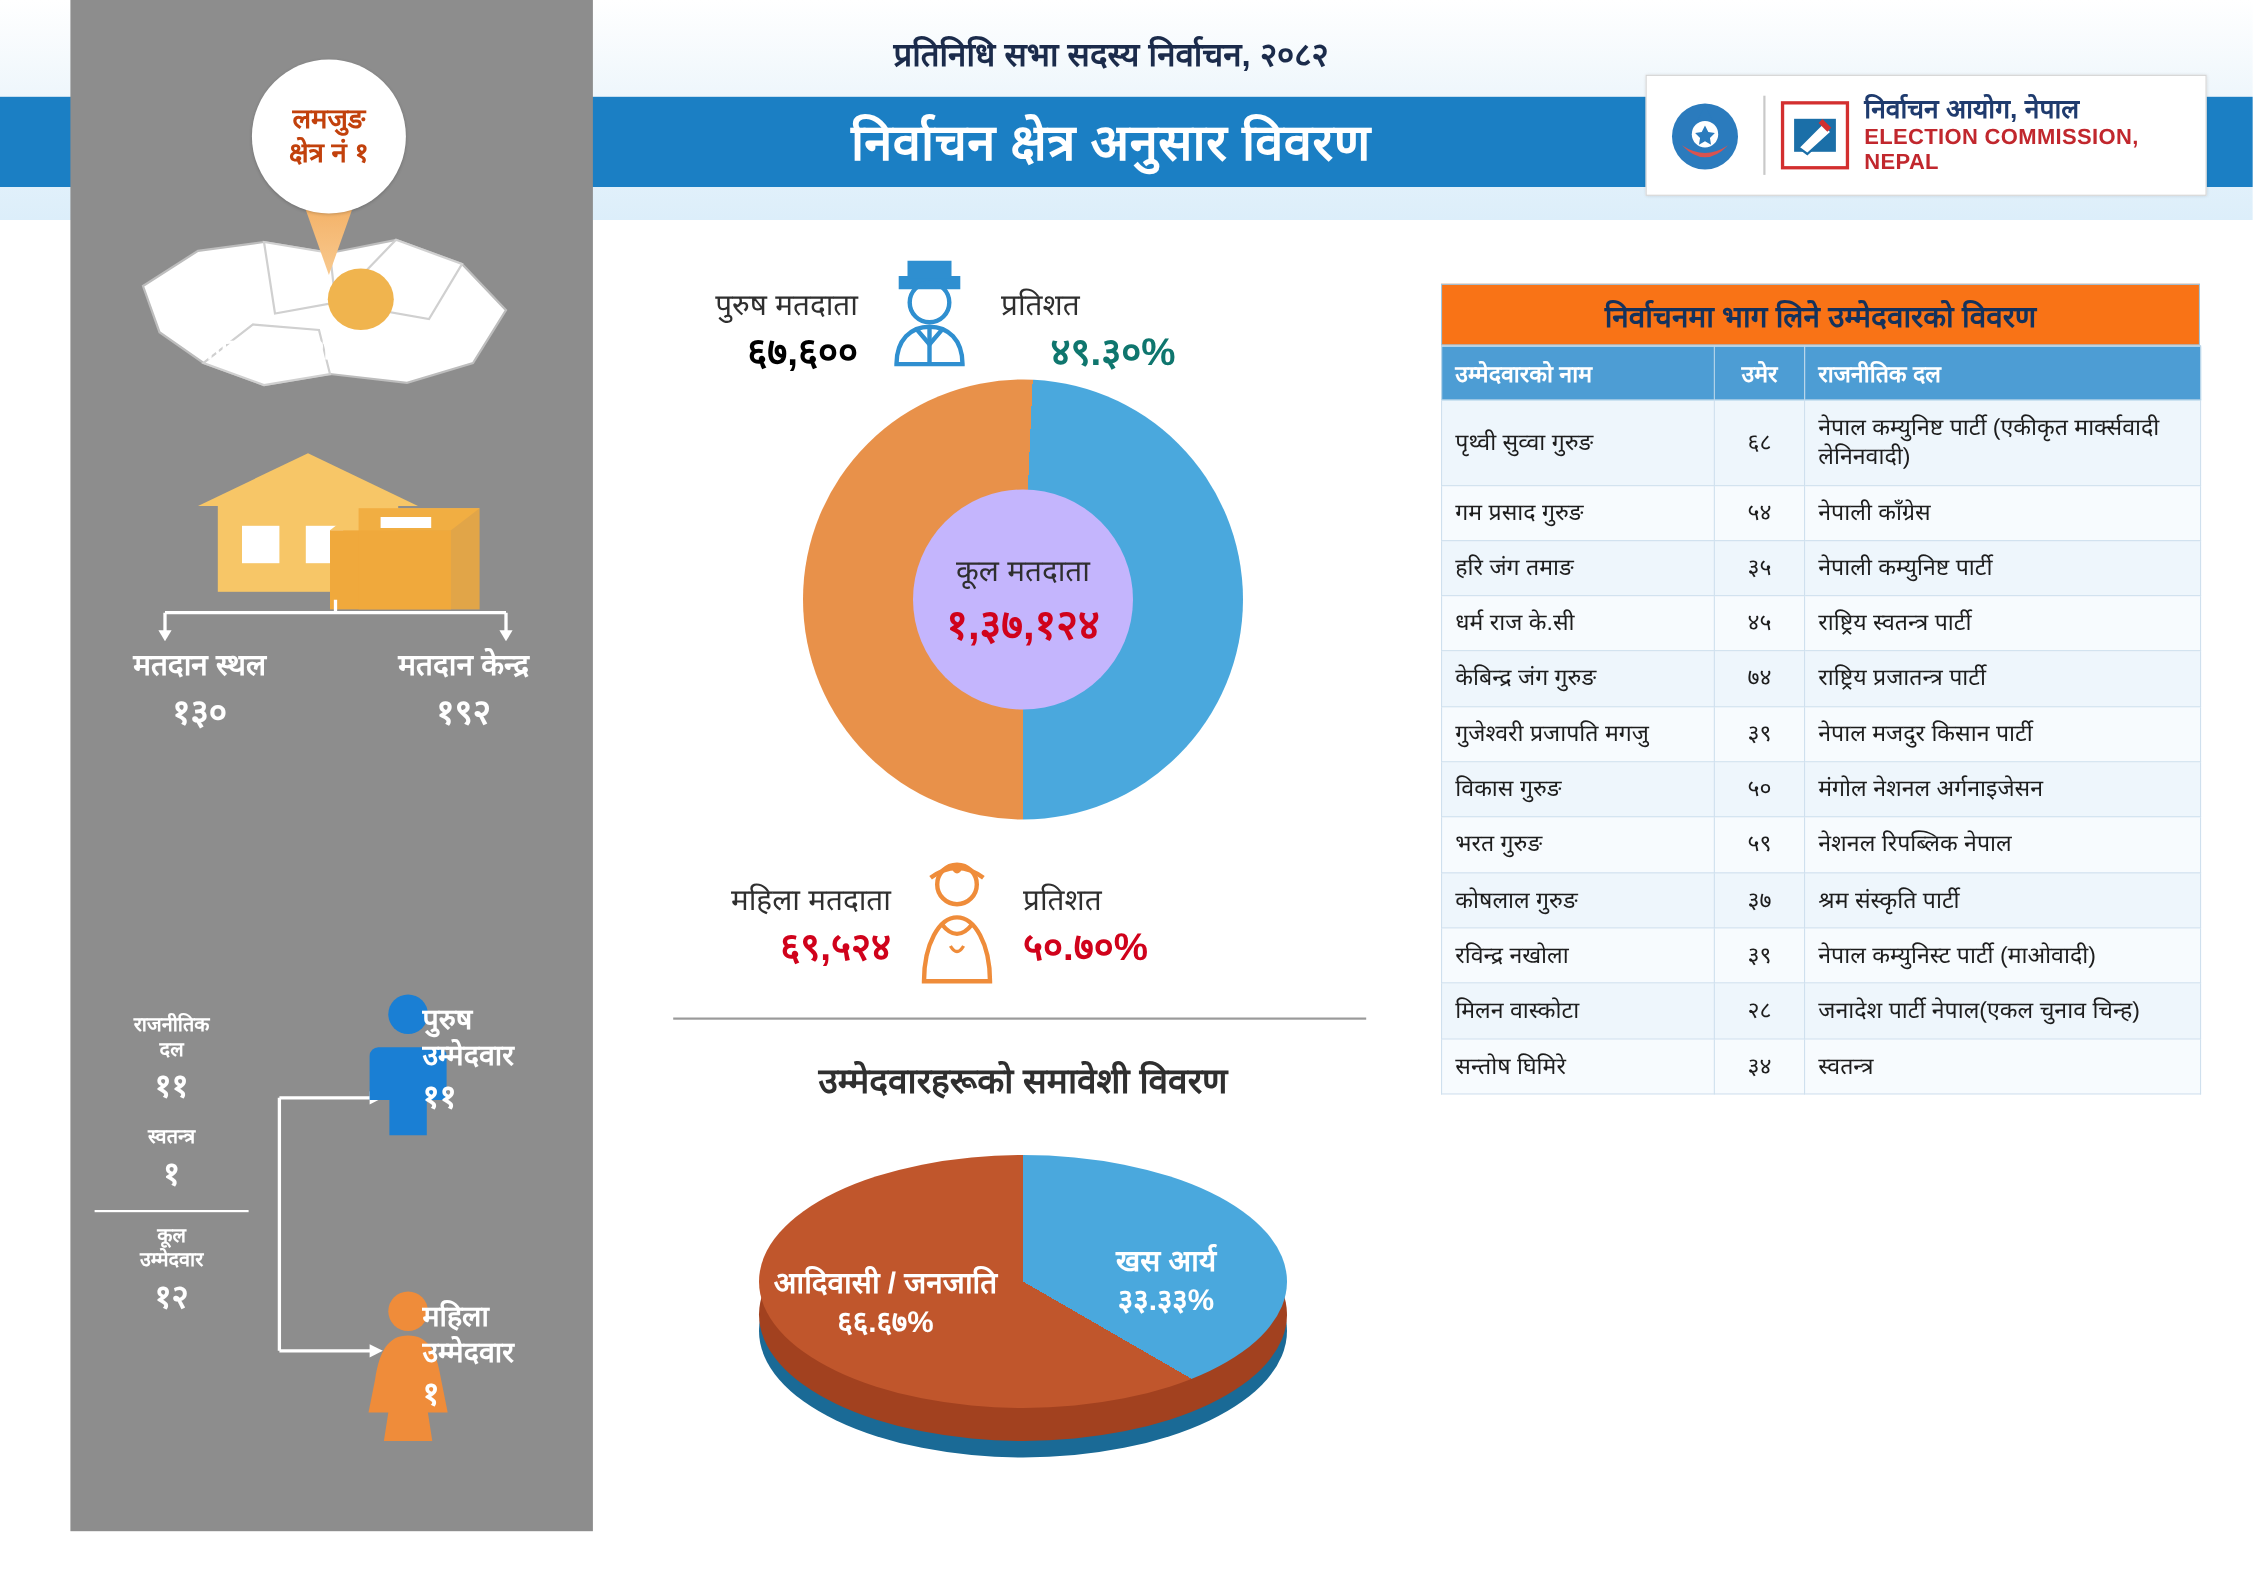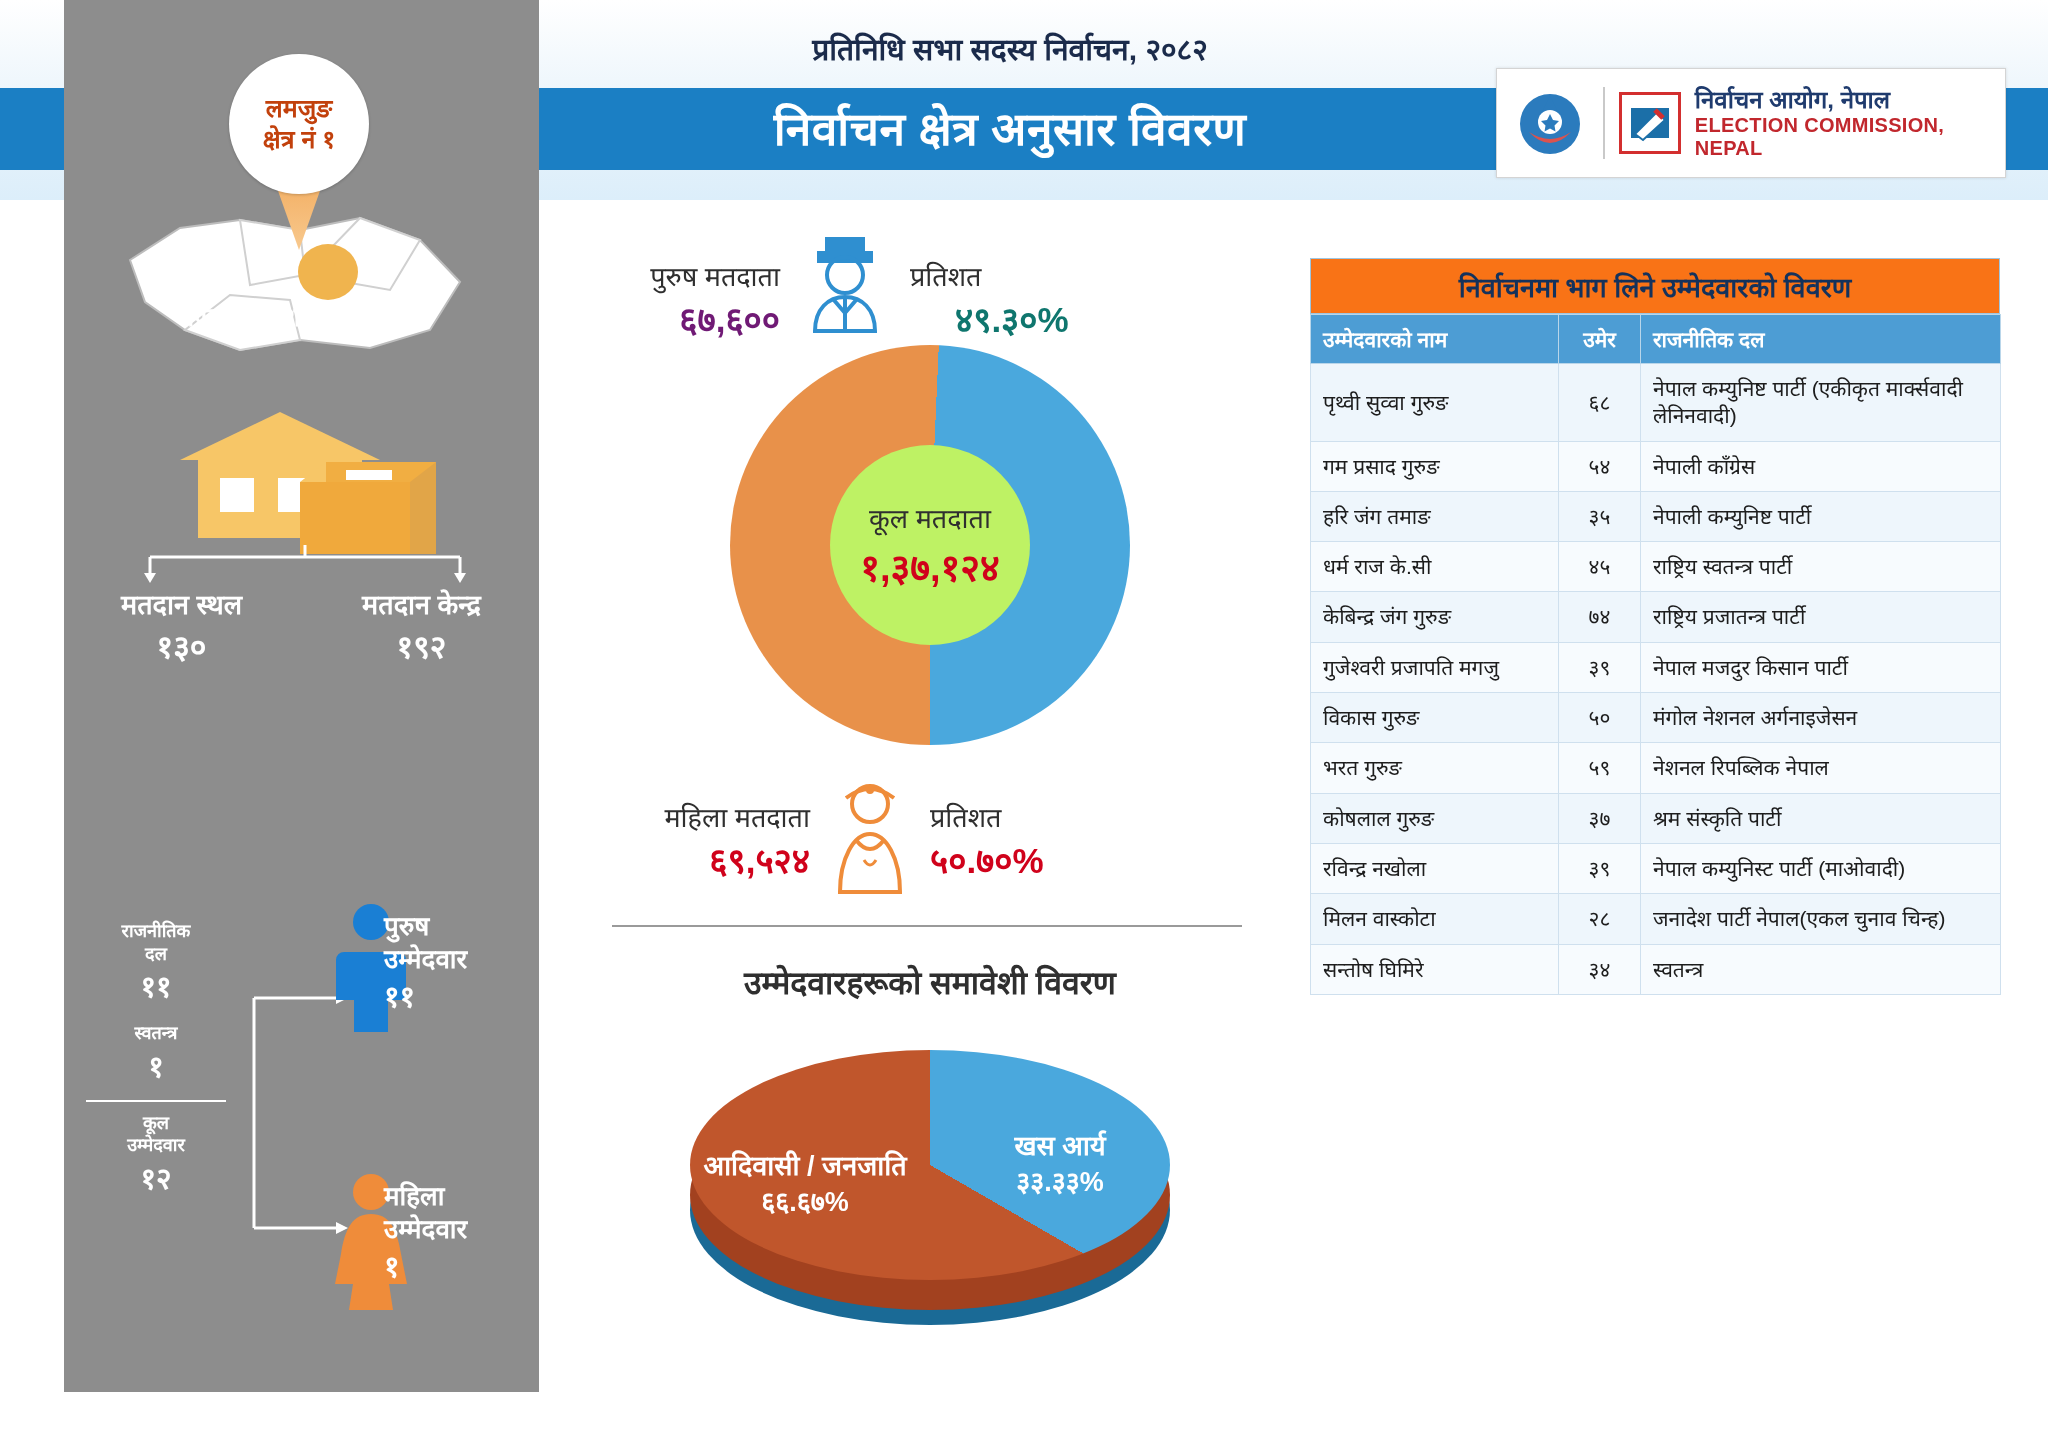--- a/index.html
+++ b/index.html
@@ -82,33 +82,33 @@
   .cand-hr { width:140px; height:2px; background:#fff; margin:14px auto 10px; }
   .cand-right-top { position:absolute; left:320px; top:30px; width:160px; }
   .cand-right-bot { position:absolute; left:320px; top:300px; width:160px; }
   .cand-right-top .lbl, .cand-right-bot .lbl { font-size:26px; font-weight:600; line-height:1.25; }
   .cand-right-top .val, .cand-right-bot .val { font-size:30px; font-weight:700; }
 
   
   .mid { position: absolute; left: 580px; top: 215px; width: 700px; height: 1180px; }
   .male-row { position:absolute; left:0; top:0; width:700px; height:120px; }
   .mv-label { position:absolute; left:10px; top:42px; width:190px; text-align:right; font-size:27px; color:#2f2f2f; }
-  .mv-value { position:absolute; left:10px; top:80px; width:190px; text-align:right; font-size:35px; color:#701a75; font-weight:600; }
+  .mv-value { position:absolute; left:10px; top:80px; width:190px; text-align:right; font-size:35px; color:#000000; font-weight:600; }
   .mp-label { position:absolute; left:330px; top:42px; width:230px; font-size:27px; color:#2f2f2f; }
   .mp-value { position:absolute; left:330px; top:80px; width:230px; font-size:35px; color:#0f766e; font-weight:600;margin-left:45px; }
   .male-icon { position:absolute; left:215px; top:10px; width:100px; height:110px; }
 
   .donut-wrap { position:absolute; left:150px; top:130px; width:400px; height:400px; }
   .donut {
     width:400px; height:400px; border-radius:50%;
     background: conic-gradient(from 180deg, #e8914a 0 50.7%, #4aa8dd 50.7% 100%);
   }
   .donut-hole {
     position:absolute; left:100px; top:100px; width:200px; height:200px;
-    border-radius:50%; background:#bef264;
+    border-radius:50%; background:#c4b5fd;
     display:flex; flex-direction:column; align-items:center; justify-content:center;
   }
   .donut-hole .t { font-size:27px; color:#2f2f2f; }
   .donut-hole .v { font-size:38px; color:#d0021b; font-weight:600; margin-top:4px; }
 
   .female-row { position:absolute; left:0; top:555px; width:700px; height:130px; }
   .fv-label { position:absolute; left:10px; top:28px; width:220px; text-align:right; font-size:27px; color:#2f2f2f; }
   .fv-value { position:absolute; left:10px; top:66px; width:220px; text-align:right; font-size:35px; color:#d0021b; font-weight:600; }
   .fp-label { position:absolute; left:350px; top:28px; width:230px; font-size:27px; color:#2f2f2f; }
   .fp-value { position:absolute; left:350px; top:66px; width:230px; font-size:35px; color:#d0021b; font-weight:600; }

